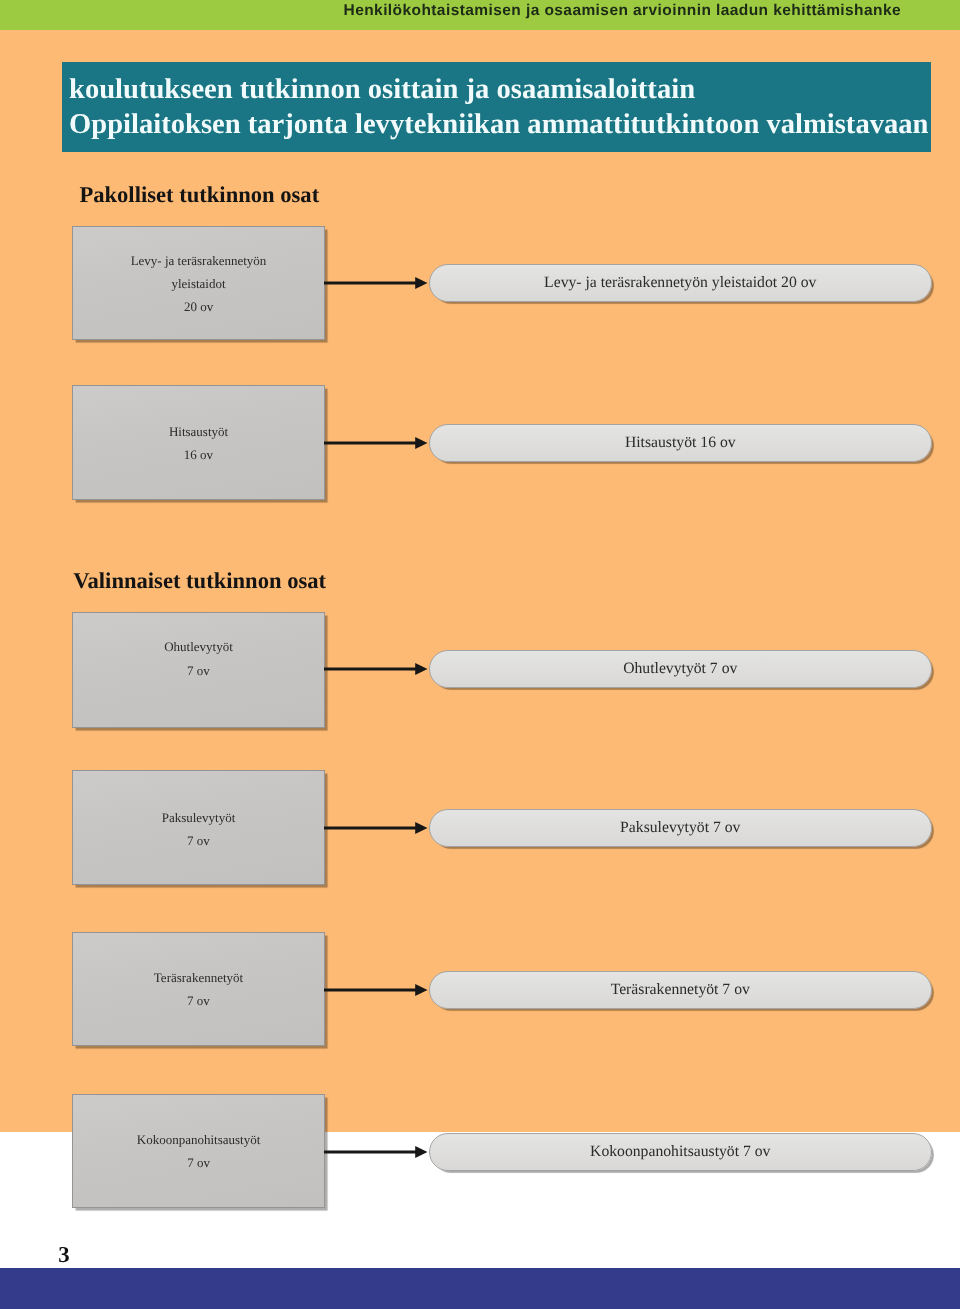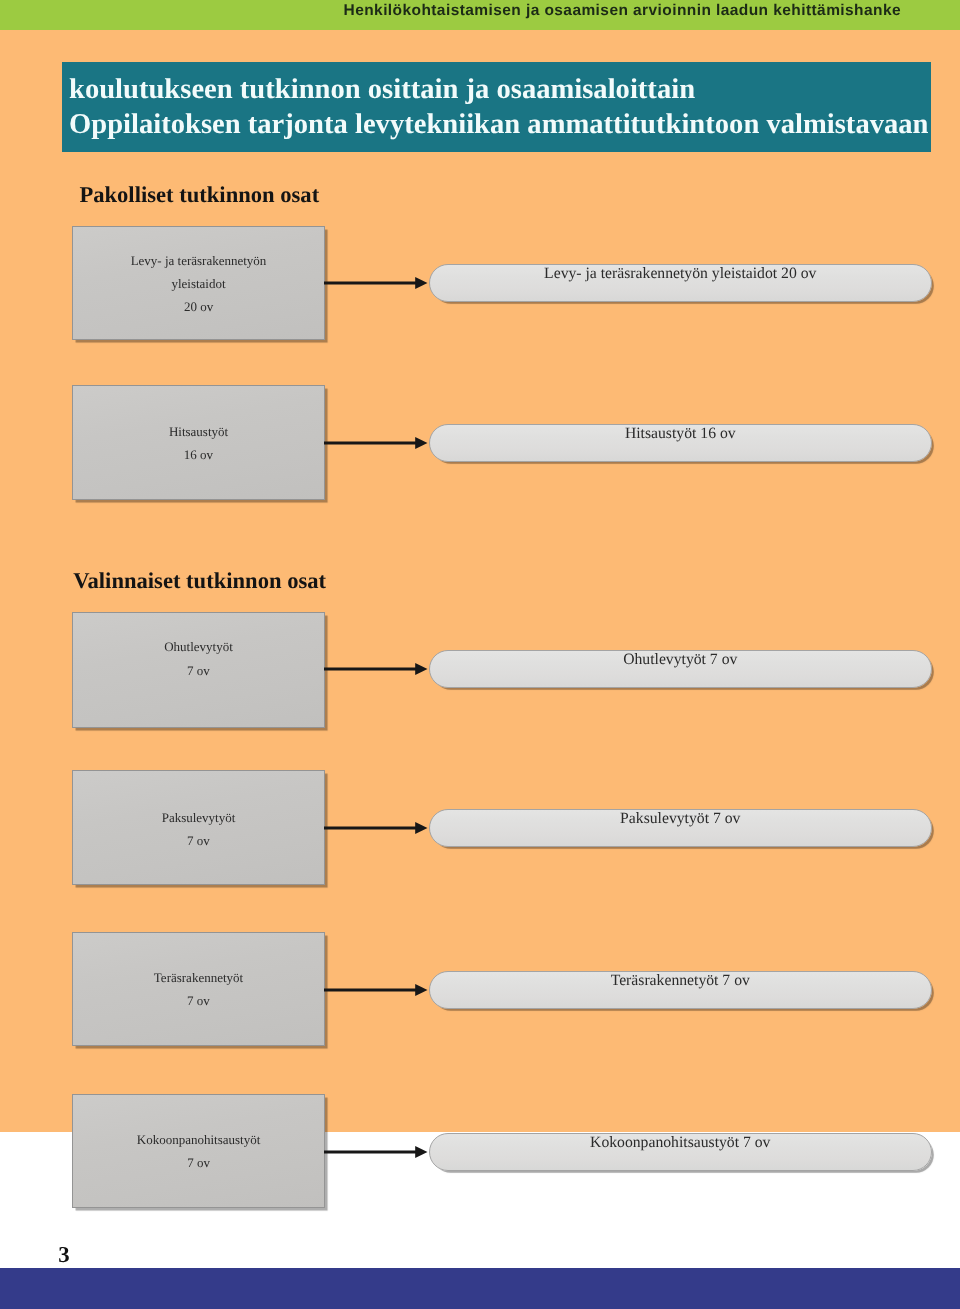--- a/index.html
+++ b/index.html
@@ -31,21 +31,21 @@
         box-shadow:3px 3px 0 -0.5px rgba(0,0,0,0.26), 3.5px 3.5px 1.2px -0.8px rgba(0,0,0,0.08);
         box-sizing:border-box;
         display:flex;align-items:center;justify-content:center;text-align:center;
         font-family:"Liberation Serif",serif;font-size:13px;line-height:23.2px;color:#2b2b2b;}
 
   .pill{position:absolute;height:38px;border-radius:19px;
         background:linear-gradient(180deg,#e4e4e3 0%,#e0e0df 30%,#dddcdb 70%,#d8d8d7 100%);
         border:1px solid #a4a4a4;
         box-shadow:2.8px 2.8px 0 -1px rgba(0,0,0,0.26), 3.2px 3.2px 1.4px -1.2px rgba(0,0,0,0.10);
         box-sizing:border-box;
-        display:flex;justify-content:center;
+        display:flex;align-items:center;justify-content:center;
         font-family:"Liberation Serif",serif;font-size:15.7px;color:#2b2b2b;white-space:nowrap;}
 
   .arrow{position:absolute;overflow:visible;}
 </style>
 </head>
 <body>
 
 <div id="page">
 
   <div class="band-top"></div>

